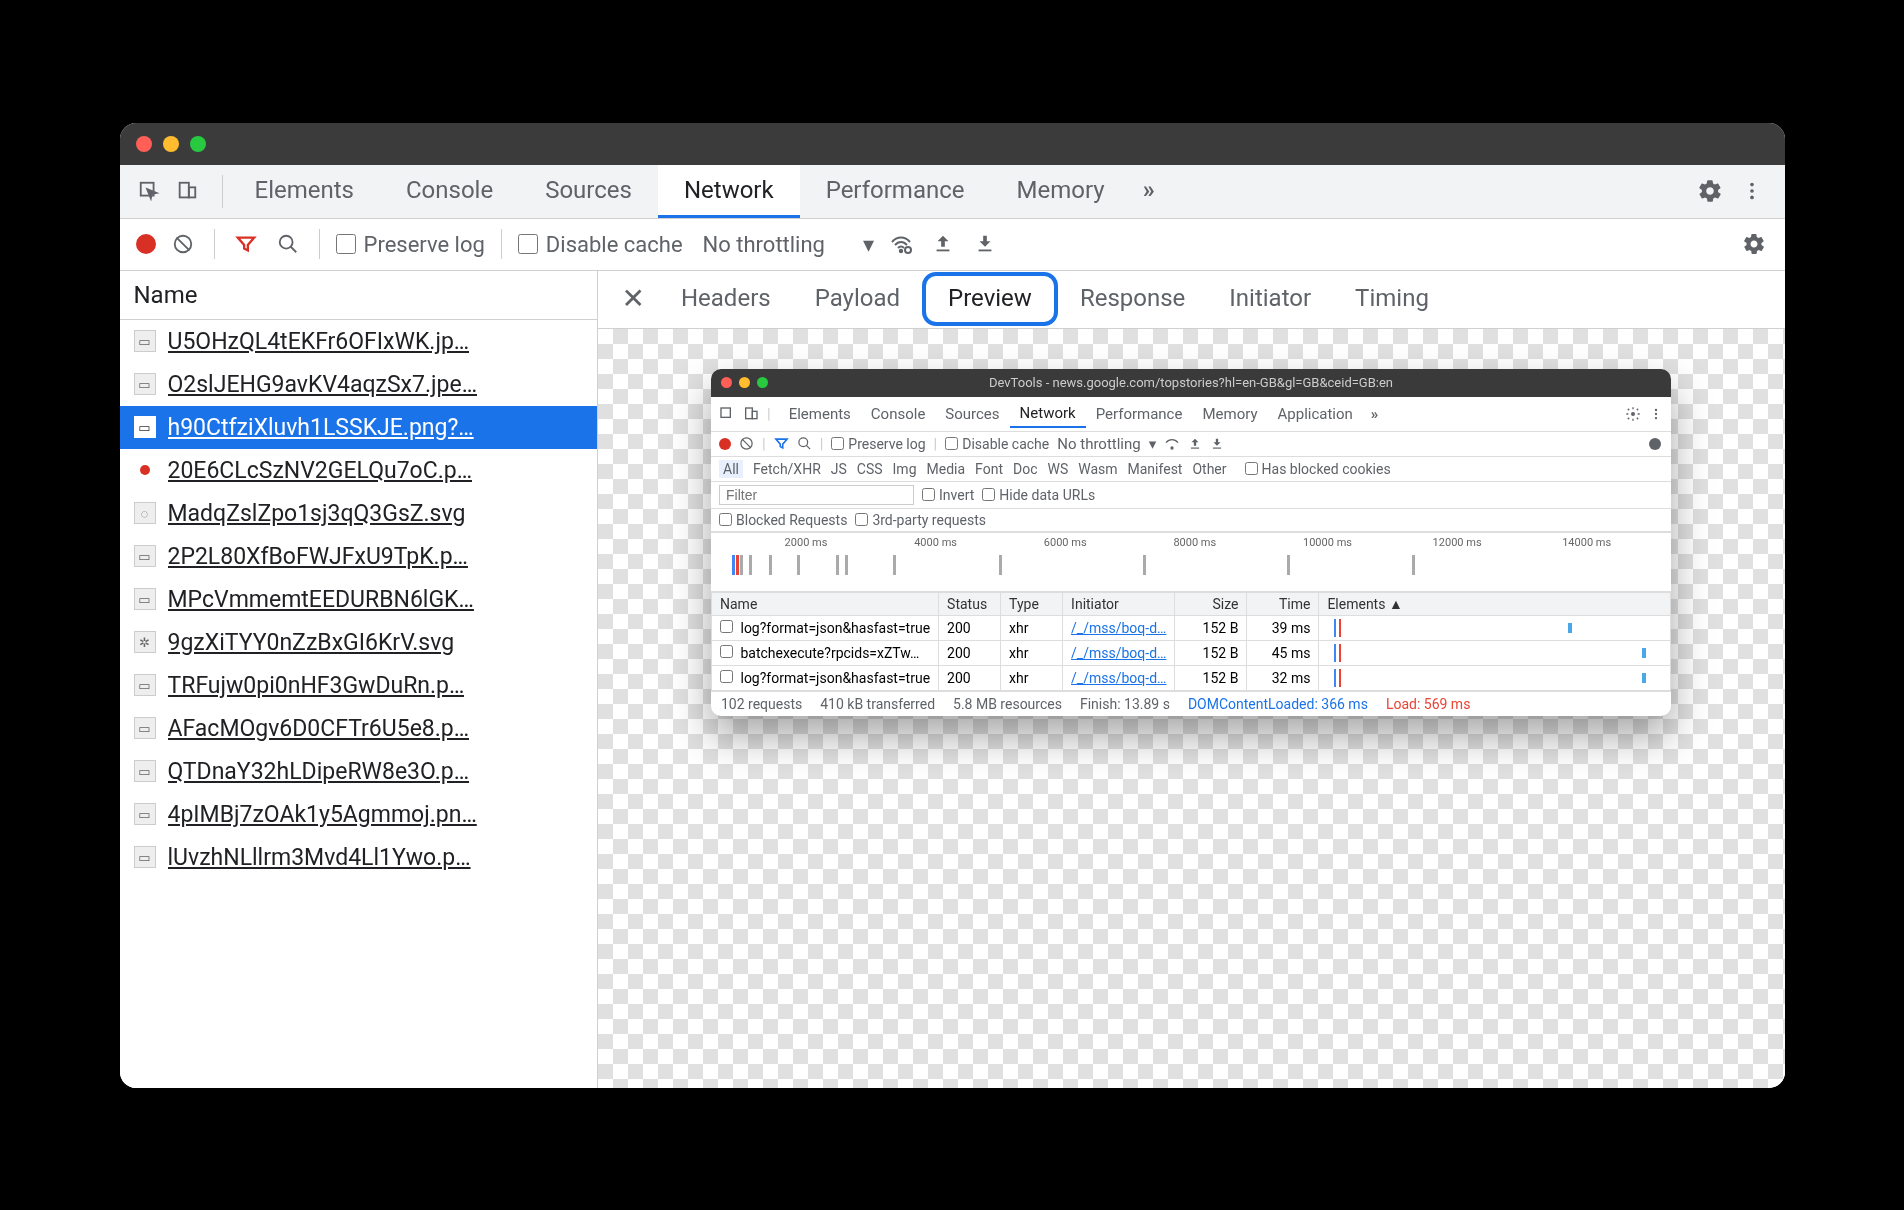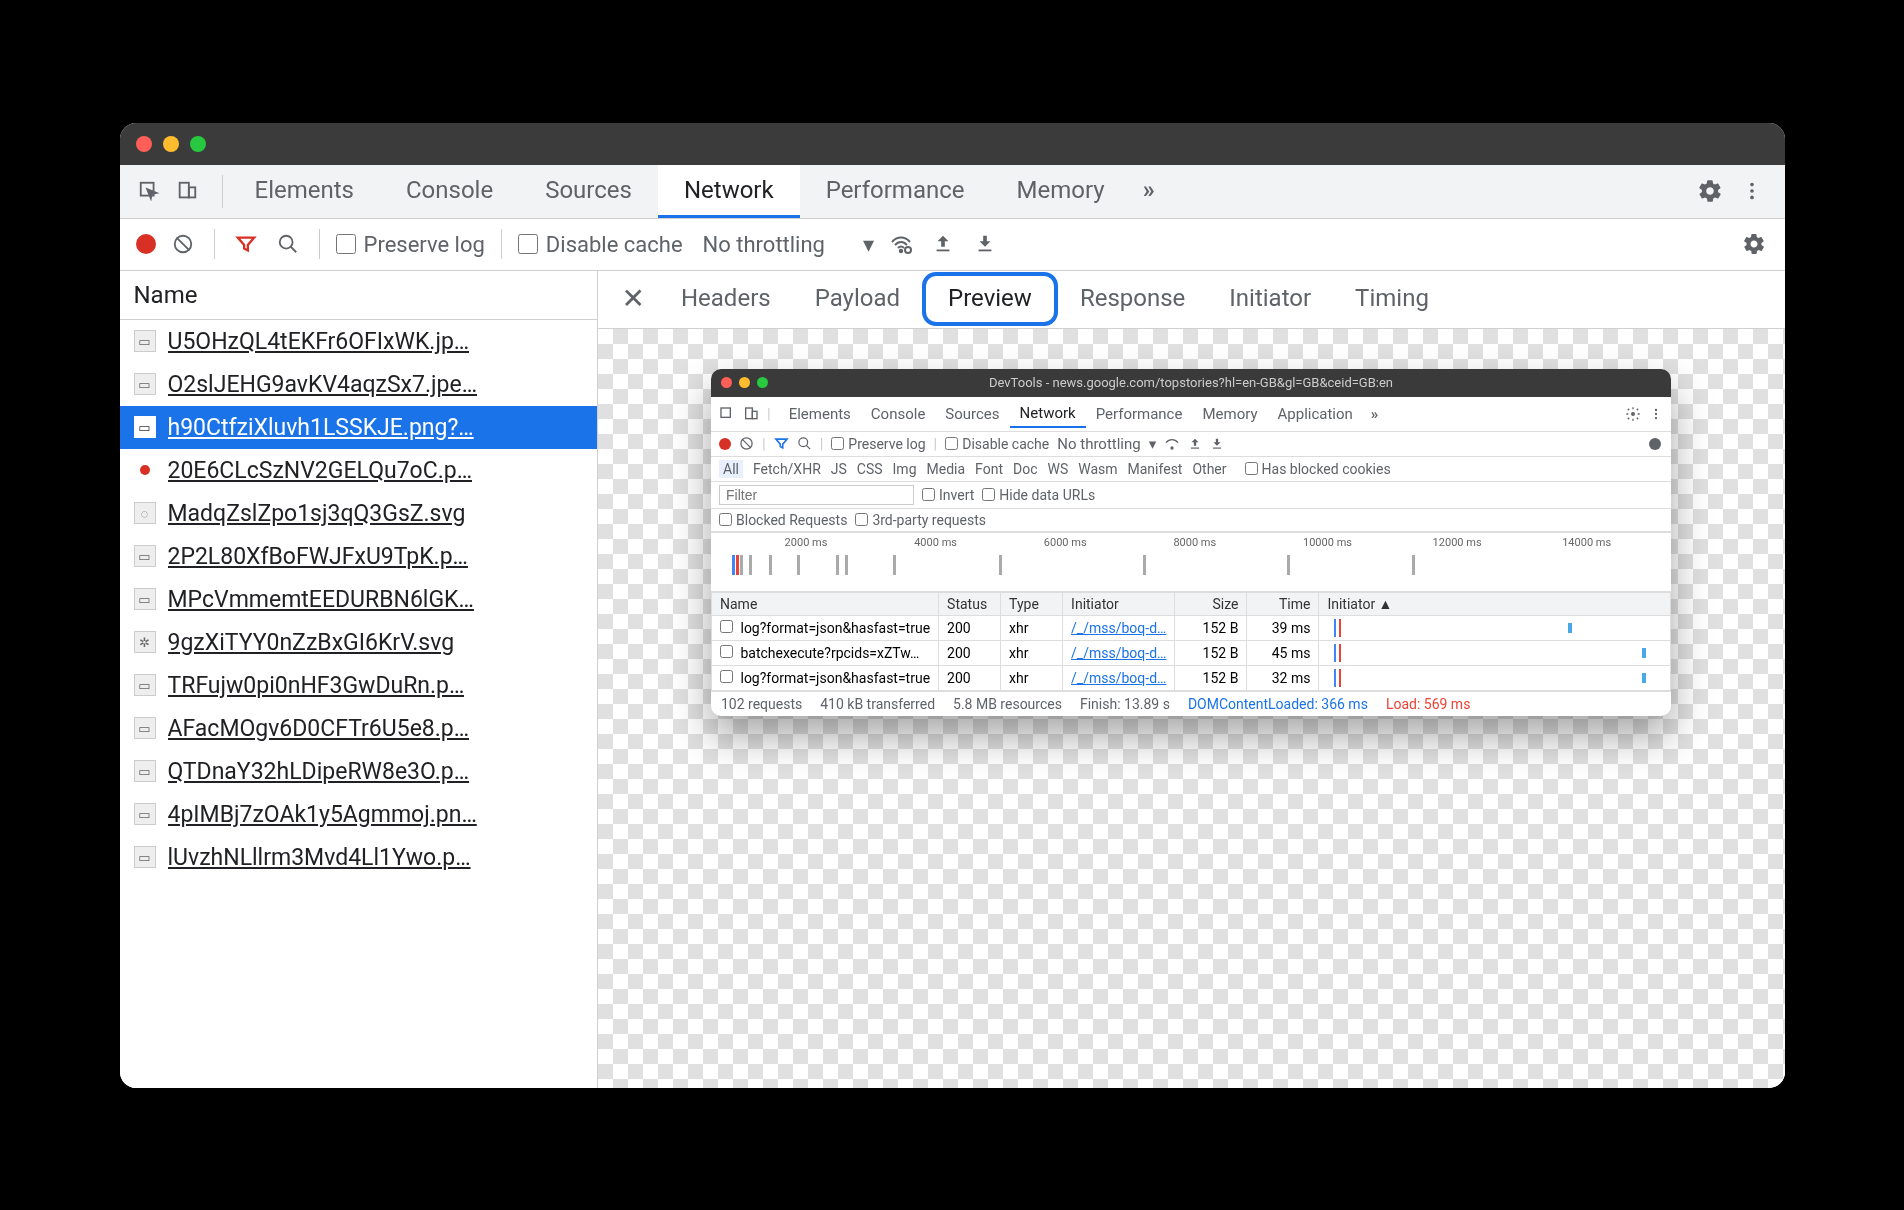--- a/index.html
+++ b/index.html
@@ -532,21 +532,21 @@
                 <col>
               </colgroup>
             <thead>
                 <tr id="nthead">
                   <th>Name</th>
                   <th>Status</th>
                   <th>Type</th>
                   <th>Initiator</th>
                   <th>Size</th>
                   <th>Time</th>
-                  <th style="text-align: left;">Initiator   ▲</th>
+                  <th style="text-align: left;">Elements   ▲</th>
                 </tr>
               </thead>
             <tbody id="ntbody">
                 <tr>
                   <td><input type="checkbox" style="margin-right: 4px;"> log?format=json&amp;hasfast=true</td>
                   <td>200</td>
                   <td>xhr</td>
                   <td class="ini">/_/mss/boq-d…</td>
                   <td>152 B</td>
                   <td>39 ms</td>

